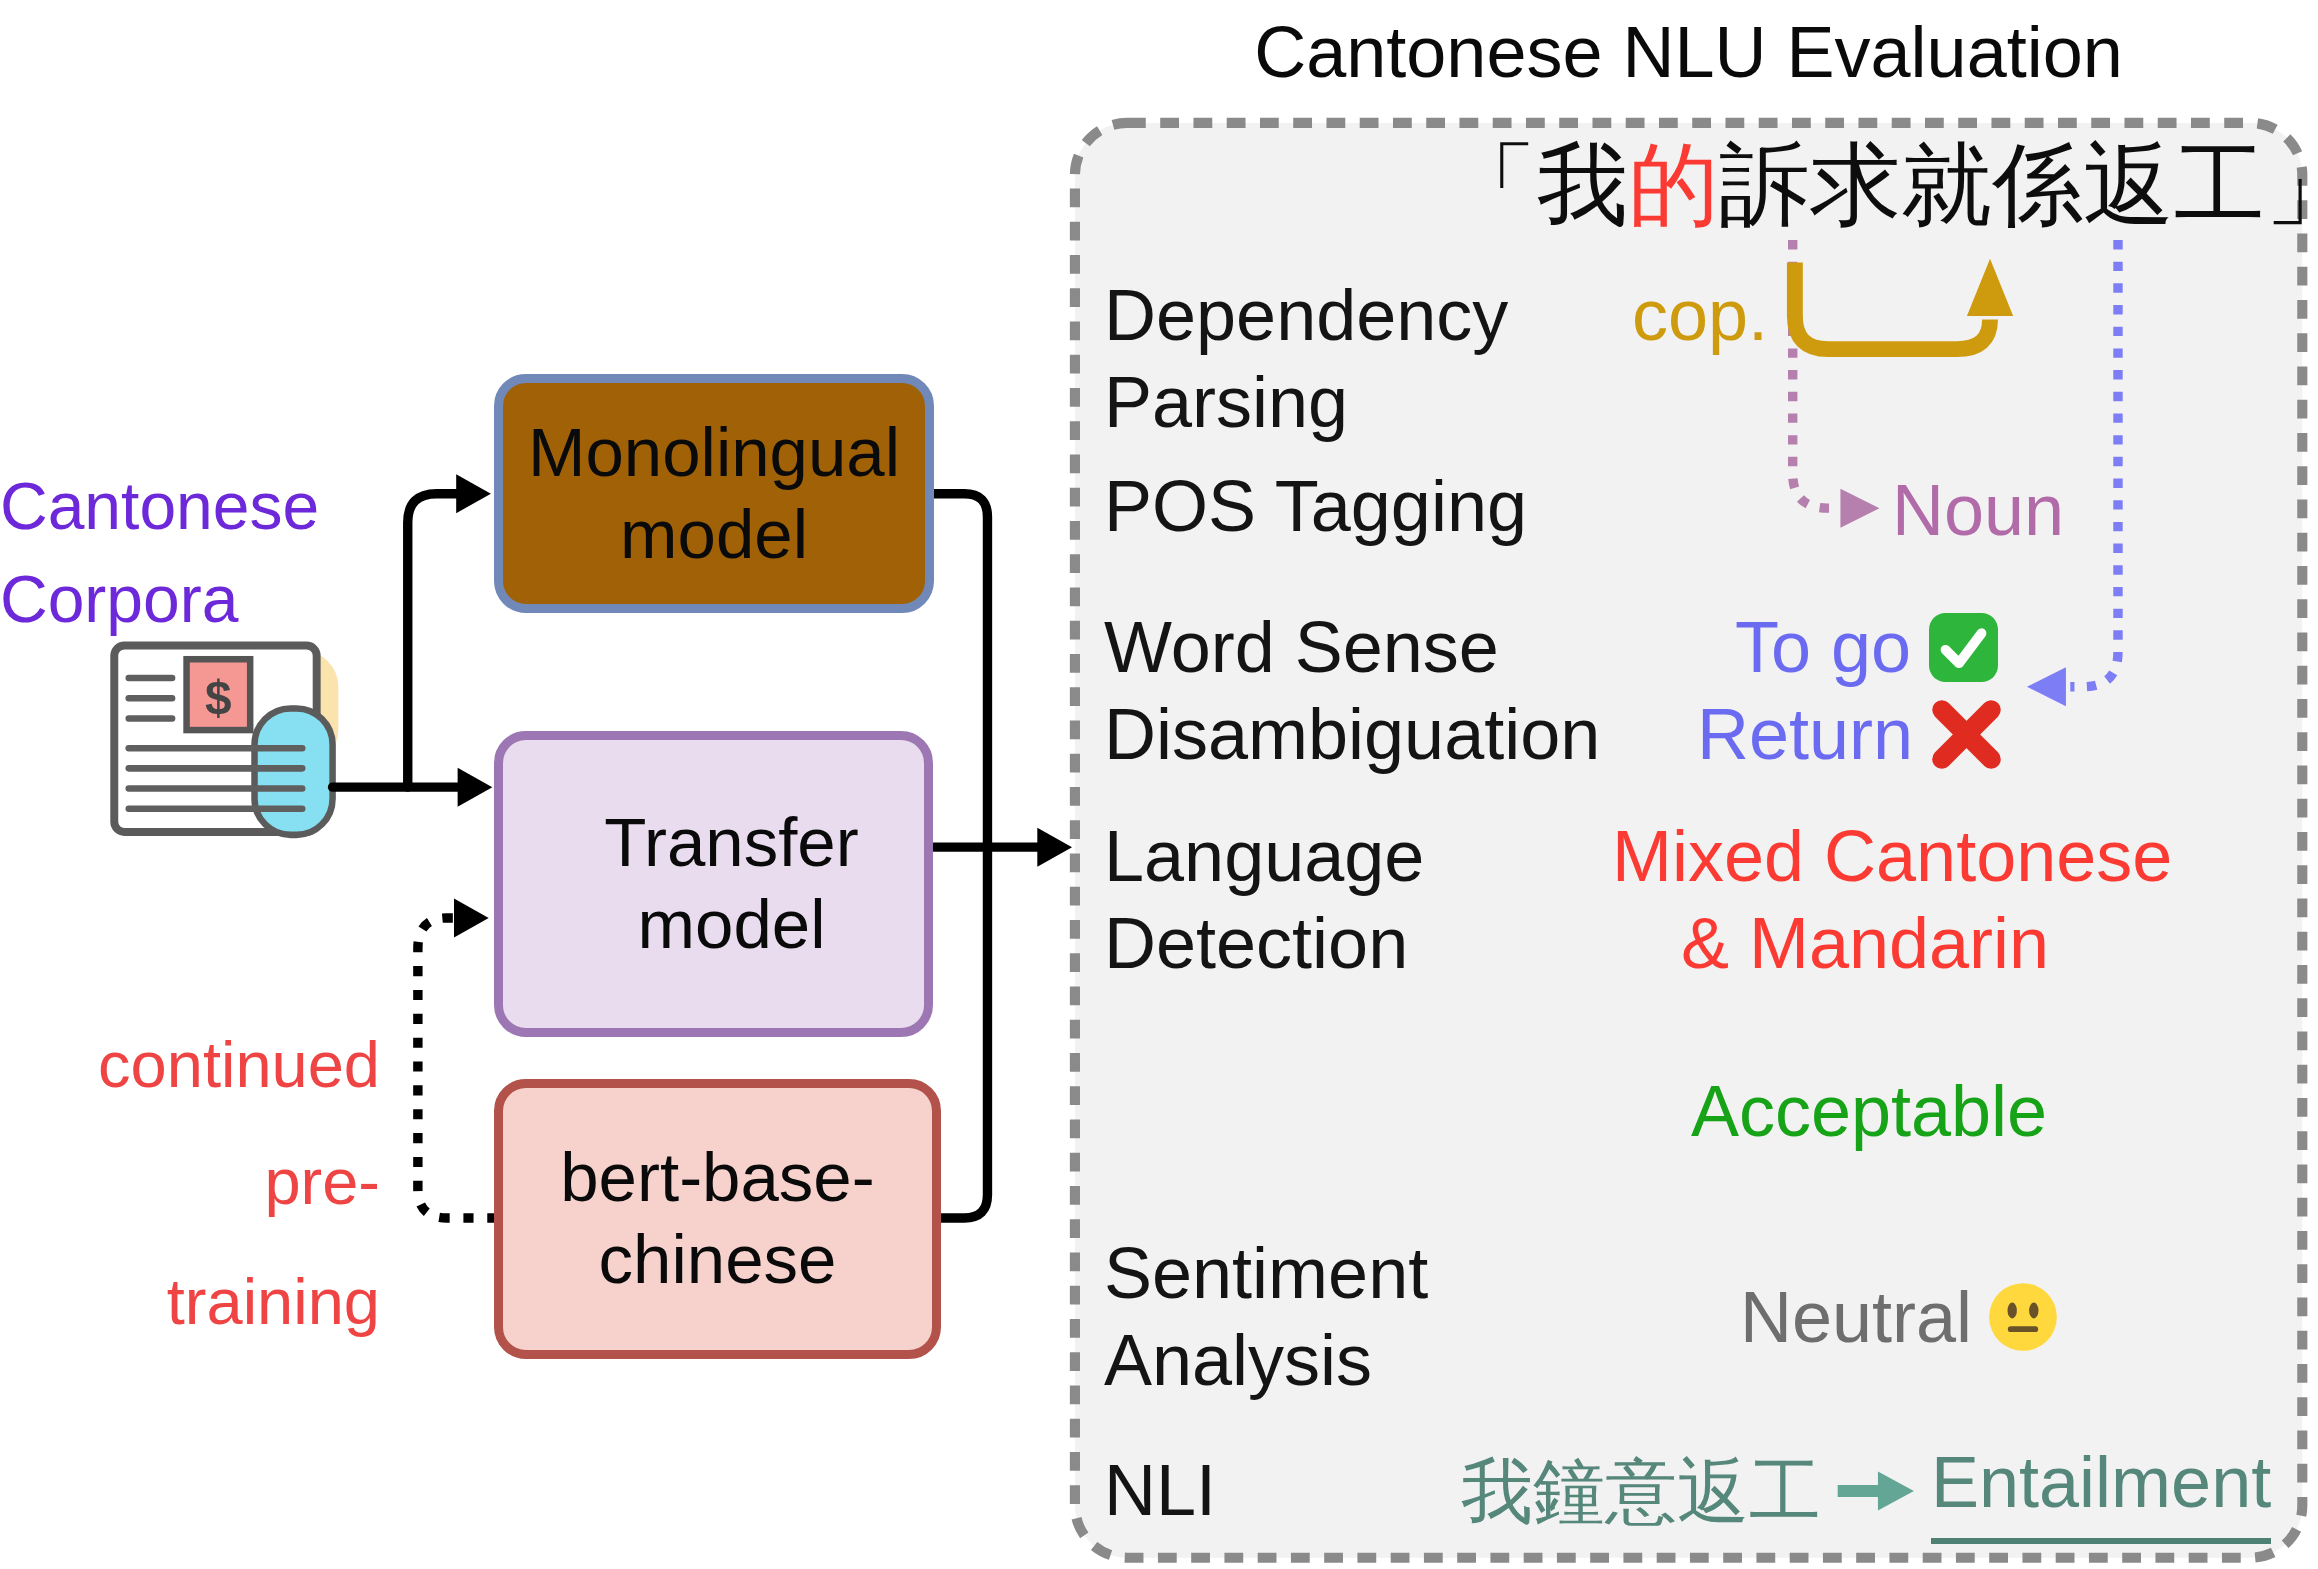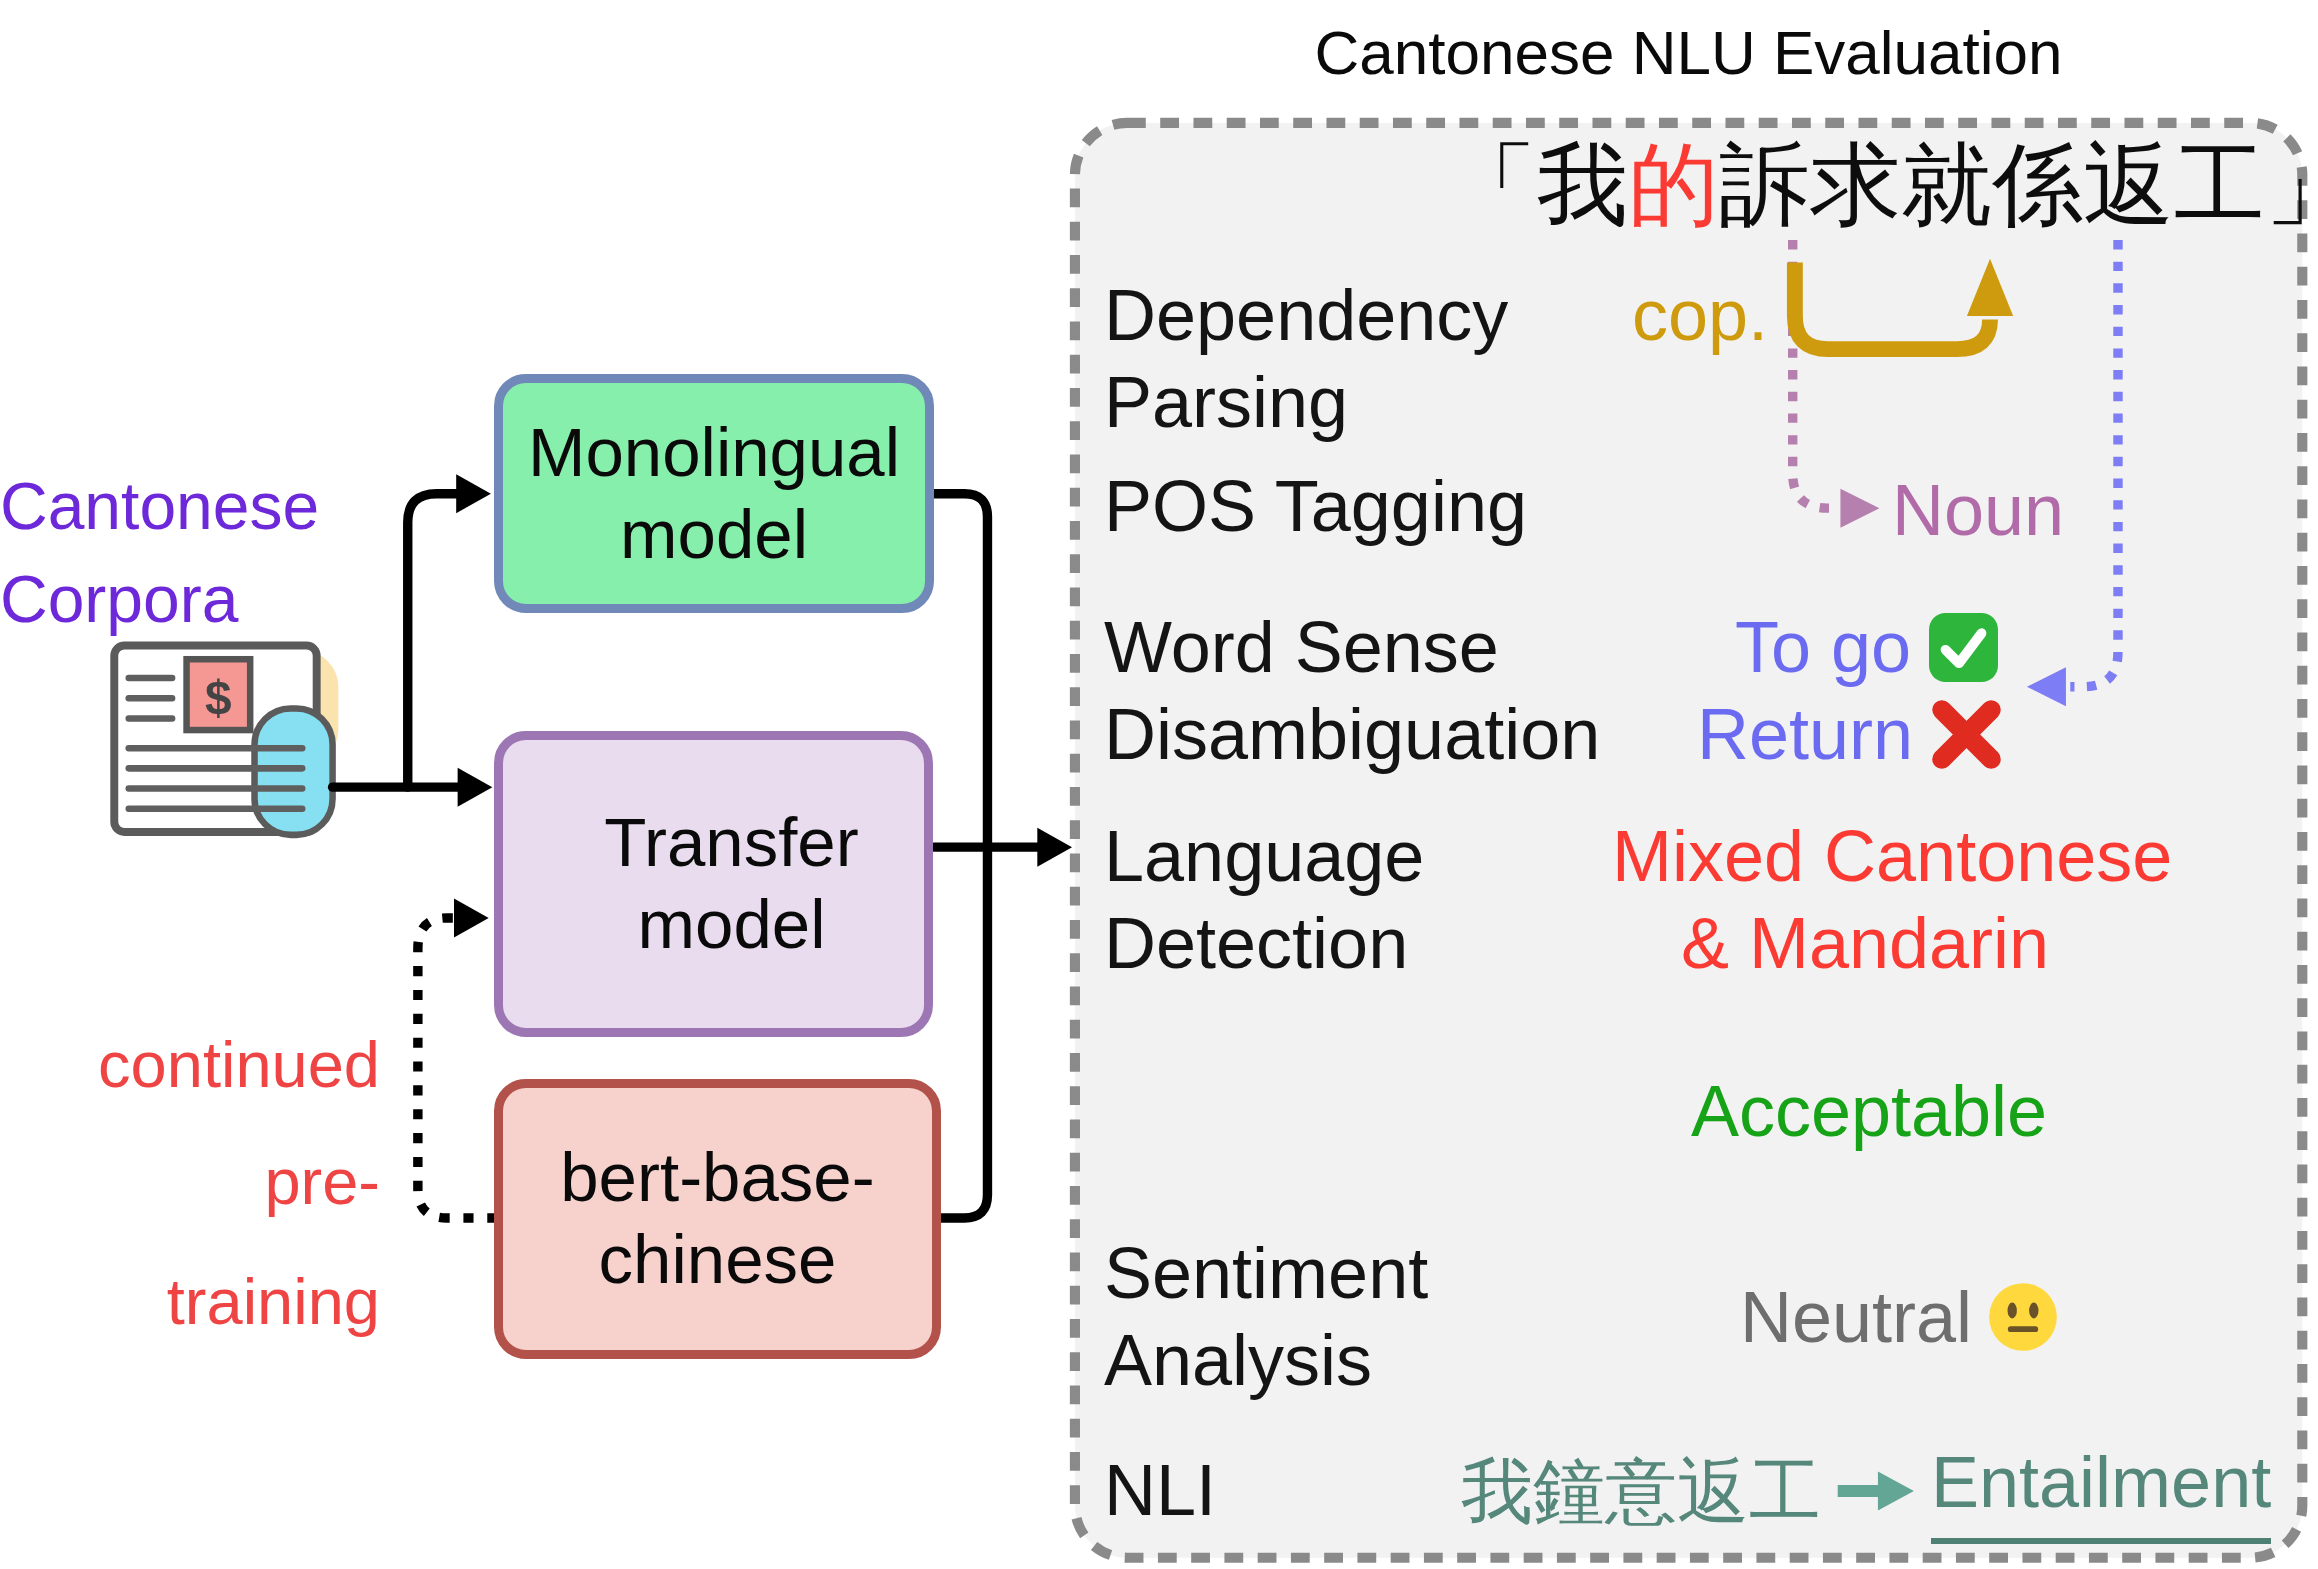--- a/index.html
+++ b/index.html
@@ -10,26 +10,26 @@
   .abs{position:absolute;}
   svg.layer{position:absolute;left:0;top:0;width:2319px;height:1570px;}
 
   
   .corpora-line{left:0;width:390px;font-size:66px;line-height:80px;color:#6d28d9;}
   .pretrain-line{right:1939px;text-align:left;font-size:65px;line-height:77px;white-space:nowrap;color:#ef4444;}
 
   
   .model-box{box-sizing:border-box;border-radius:32px;display:flex;flex-direction:column;
     justify-content:center;align-items:center;text-align:center;font-size:69px;line-height:82px;color:#0a0a0a;}
-  .box-mono{left:494px;top:374px;width:440px;height:239px;background:#86efac;border:9.4px solid #7189b8;}
+  .box-mono{left:494px;top:374px;width:440px;height:239px;background:#a16207;border:9.4px solid #7189b8;}
   .box-transfer{left:494px;top:731px;width:439px;height:306px;background:#e8dcee;border:9.4px solid #9c77b4;padding-left:36px;}
   .box-bert{left:494px;top:1079px;width:447px;height:280px;background:#f7d2cd;border:9.4px solid #b2524a;}
 
   
-  .title{left:1070px;top:9.4px;width:1237px;text-align:center;font-size:62px;line-height:87px;color:#0a0a0a;white-space:nowrap;}
+  .title{left:1070px;top:9.4px;width:1237px;text-align:center;font-size:72px;line-height:87px;color:#0a0a0a;white-space:nowrap;}
   .sentence{left:1446px;top:136px;width:860px;text-align:center;font-size:91px;line-height:97px;white-space:nowrap;color:#0d0d0d;}
   .sentence .hl{color:#fb3b33;}
   .task-label{left:1104px;font-size:72px;line-height:87px;color:#141414;white-space:nowrap;}
   .val{font-size:72px;line-height:87px;white-space:nowrap;}
   .flexrow{display:flex;align-items:center;gap:14.5px;}
   .cop-label{right:551px;text-align:right;color:#cf9b0e;}
   .noun{left:1892px;top:467px;color:#b16ba8;}
   .togo{left:1735px;top:607px;height:80px;color:#6b6bf2;}
   .return{left:1697px;top:694px;height:80px;color:#6b6bf2;}
   .mixed{left:1612px;top:813px;width:506px;text-align:center;color:#fb3b33;}

